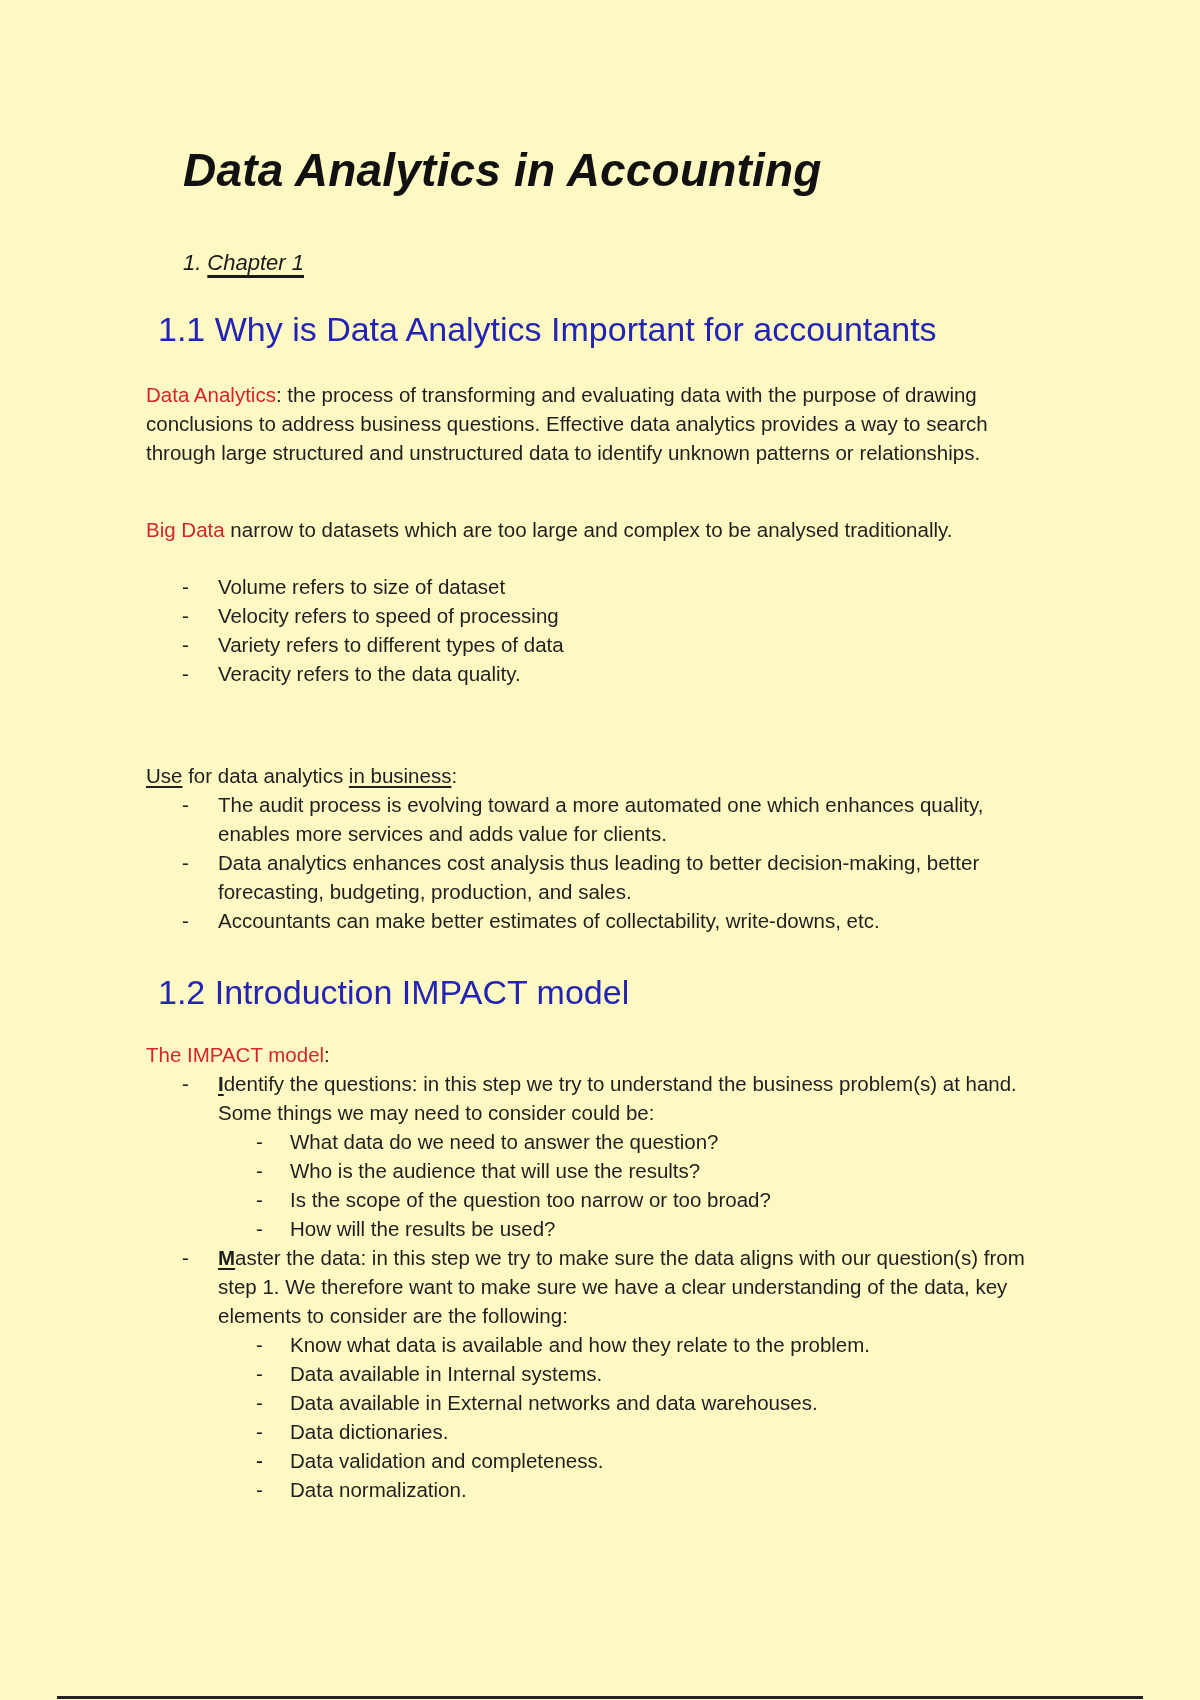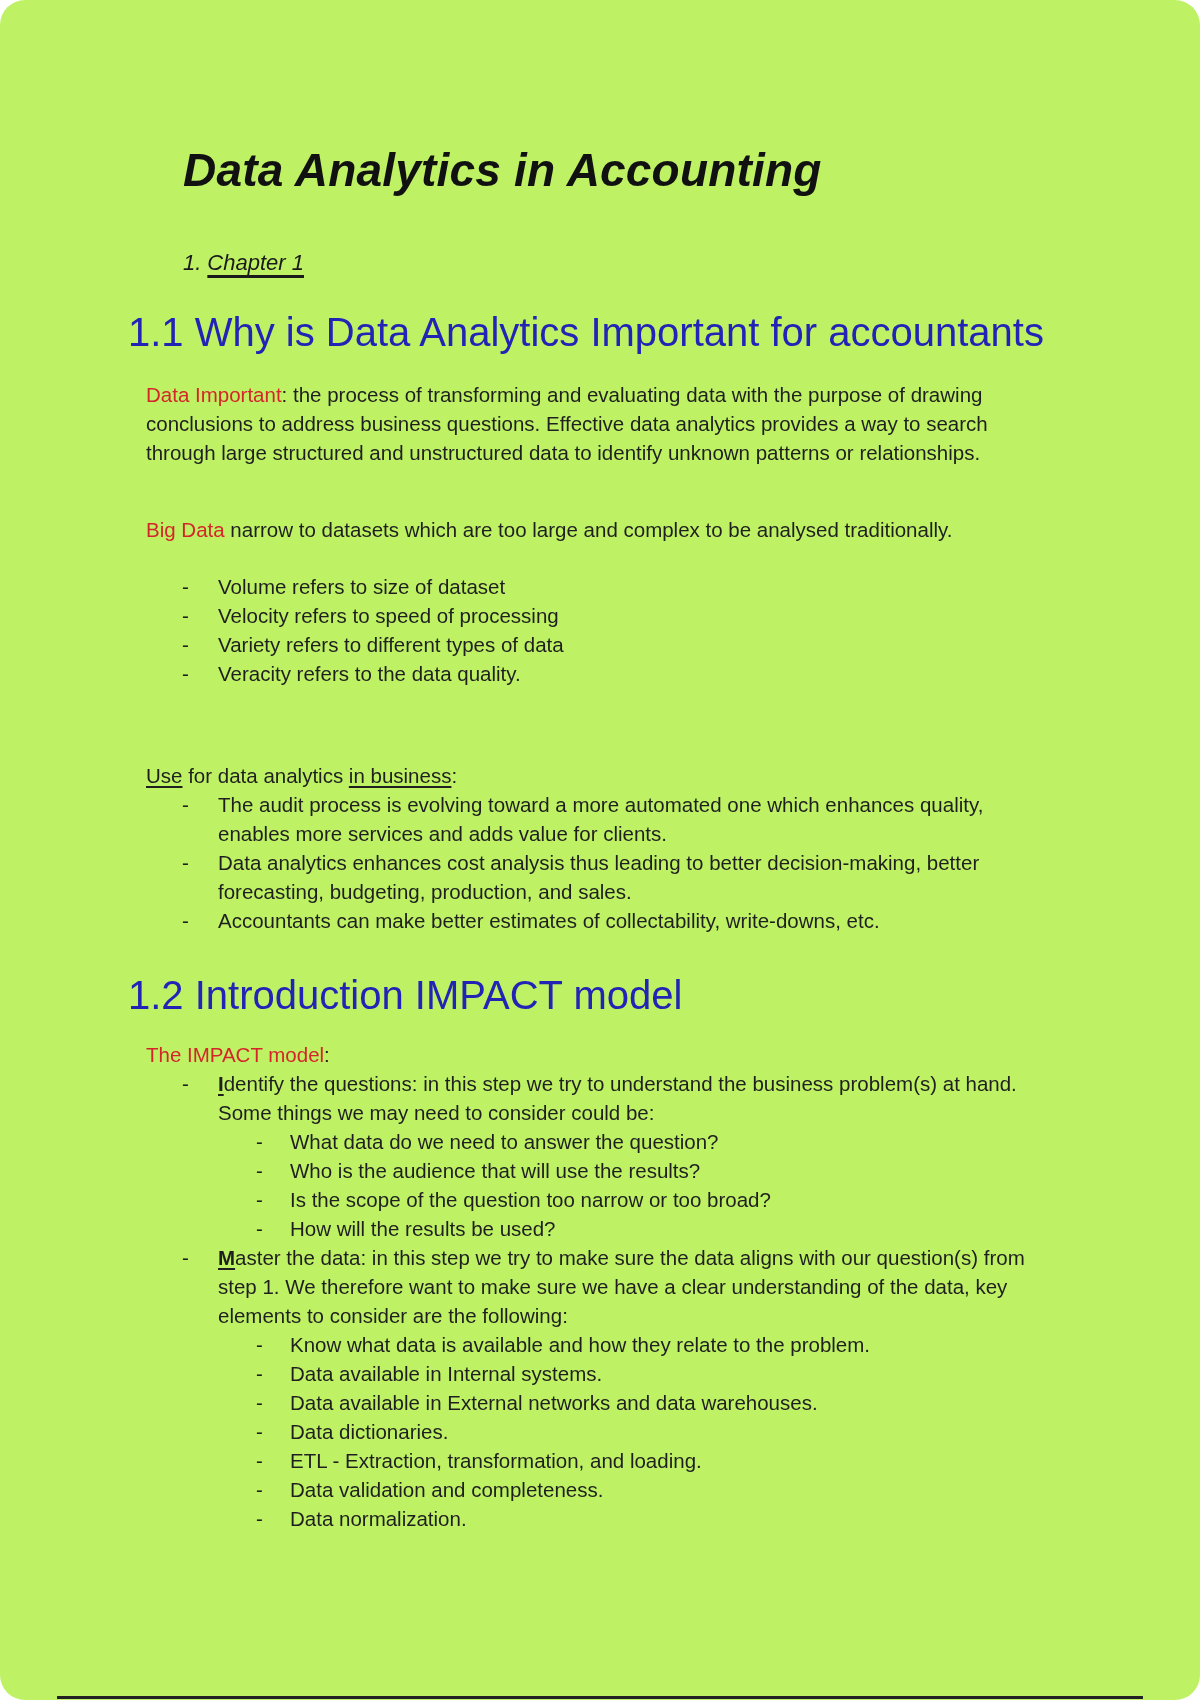--- a/index.html
+++ b/index.html
@@ -12,22 +12,21 @@
       height: 1700px;
       position: relative;
       overflow: hidden;
       font-family: "Liberation Sans", sans-serif;
       color: #1f1f1f;
     }
     .page {
       position: absolute;
       left: 0; top: 0;
       width: 1200px; height: 1700px;
-      background: #bef264;
-      border-radius: 25px;
+      background: #fef9c3;
     }
     .doc-title {
       position: absolute;
       left: 183px;
       top: 143px;
       margin: 0;
       font-size: 46px;
       font-weight: bold;
       font-style: italic;
       color: #111111;
@@ -46,23 +45,23 @@
       white-space: nowrap;
     }
     .chapter .num { margin-right: 6px; }
     .chapter .chap-label {
       text-decoration: underline;
       text-decoration-thickness: 3px;
       text-underline-offset: 5px;
     }
     .section-heading {
       position: absolute;
-      left: 128px;
+      left: 158px;
       margin: 0;
-      font-size: 40px;
+      font-size: 34px;
       font-weight: normal;
       color: #2323b5;
       white-space: nowrap;
     }
     .para {
       position: absolute;
       left: 146px;
       width: 900px;
       margin: 0;
       font-size: 20.5px;
@@ -115,21 +114,21 @@
 
   <h1 class="doc-title">Data Analytics in Accounting</h1>
 
   <h2 class="chapter">
     <span class="num">1.</span><span class="chap-label">Chapter 1</span>
   </h2>
 
   <h3 class="section-heading" style="top:310px;">1.1 Why is Data Analytics Important for accountants</h3>
 
   <p class="para" style="top:380px;">
-    <span class="red">Data Important</span><span>: the process of transforming and evaluating data with the purpose of drawing conclusions to address business questions. Effective data analytics provides a way to search through large structured and unstructured data to identify unknown patterns or relationships.</span>
+    <span class="red">Data Analytics</span><span>: the process of transforming and evaluating data with the purpose of drawing conclusions to address business questions. Effective data analytics provides a way to search through large structured and unstructured data to identify unknown patterns or relationships.</span>
   </p>
 
   <p class="para" style="top:515px;">
     <span class="red">Big Data</span><span> narrow to datasets which are too large and complex to be analysed traditionally.</span>
   </p>
 
   <div class="list-block" style="top:572px;">
     <ul class="dash">
       <li><span class="bullet">-</span><span>Volume refers to size of dataset</span></li>
       <li><span class="bullet">-</span><span>Velocity refers to speed of processing</span></li>
@@ -165,21 +164,21 @@
           <li style="padding-left:144px;"><span class="bullet" style="left:110px;">-</span><span>How will the results be used?</span></li>
         </ul>
       </li>
       <li>
         <span class="bullet">-</span><span class="bu">M</span><span>aster the data: in this step we try to make sure the data aligns with our question(s) from step 1. We therefore want to make sure we have a clear understanding of the data, key elements to consider are the following:</span>
         <ul class="dash level2" style="margin-left:-72px;">
           <li style="padding-left:144px;"><span class="bullet" style="left:110px;">-</span><span>Know what data is available and how they relate to the problem.</span></li>
           <li style="padding-left:144px;"><span class="bullet" style="left:110px;">-</span><span>Data available in Internal systems.</span></li>
           <li style="padding-left:144px;"><span class="bullet" style="left:110px;">-</span><span>Data available in External networks and data warehouses.</span></li>
           <li style="padding-left:144px;"><span class="bullet" style="left:110px;">-</span><span>Data dictionaries.</span></li>
-          <li style="padding-left:144px;"><span class="bullet" style="left:110px;">-</span><span>ETL - Extraction, transformation, and loading.</span></li>
+          <li style="padding-left:144px;"><span class="bullet" style="left:110px;">-</span></li>
           <li style="padding-left:144px;"><span class="bullet" style="left:110px;">-</span><span>Data validation and completeness.</span></li>
           <li style="padding-left:144px;"><span class="bullet" style="left:110px;">-</span><span>Data normalization.</span></li>
         </ul>
       </li>
     </ul>
   </div>
 
   <div class="bottom-rule"></div>
 </div>
 

